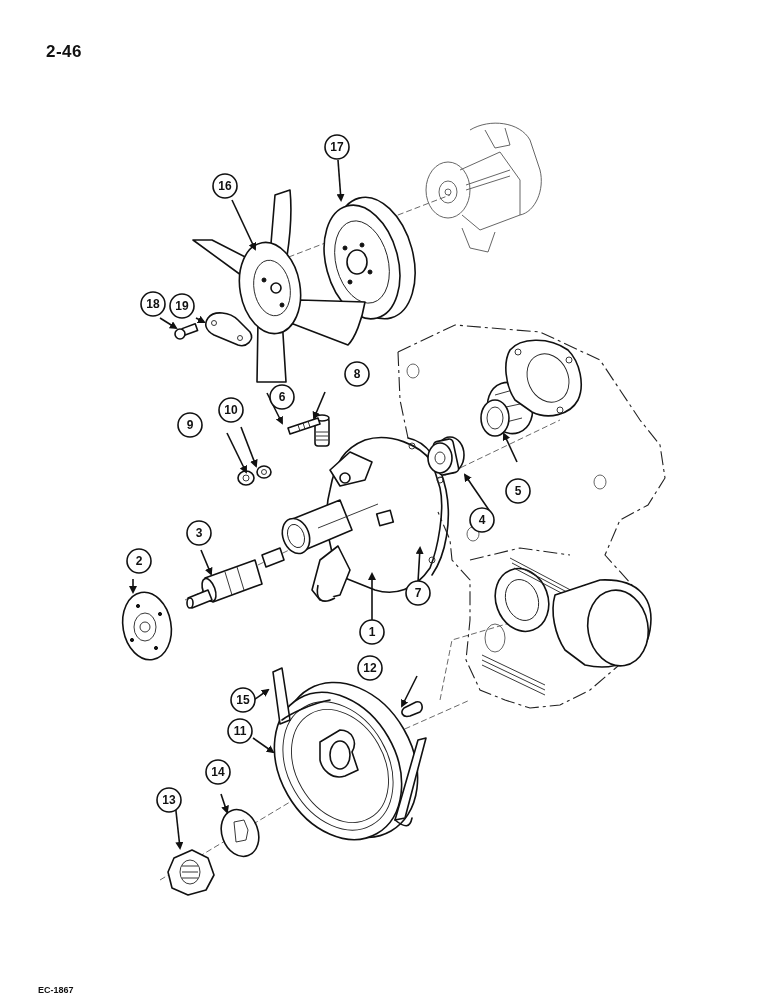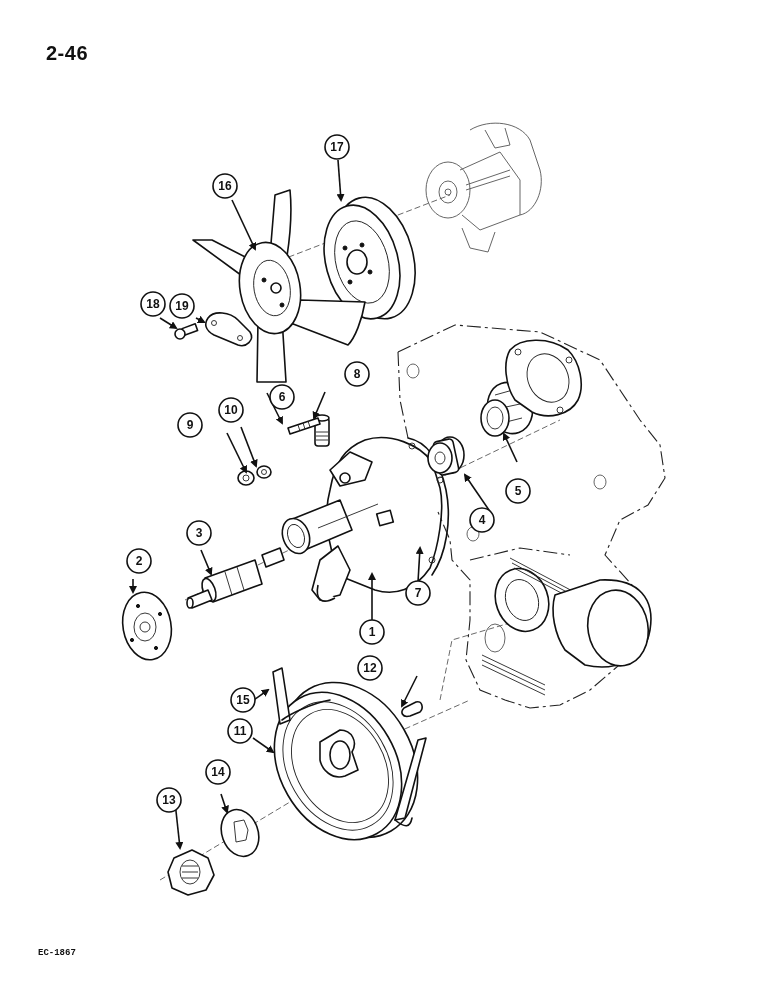--- a/index.html
+++ b/index.html
@@ -1,19 +1,19 @@
 <!DOCTYPE html>
 <html><head>
 <meta charset="utf-8">
 <style>
   html, body { margin:0; padding:0; background:#ffffff; }
   body { width:780px; height:1000px; position:relative; overflow:hidden;
          font-family:"Liberation Sans", sans-serif; color:#111; }
-  .page-number { position:absolute; left:46px; top:42px; font-size:20px; font-weight:bold; letter-spacing:0.5px; }
-  .figure-code { position:absolute; left:38px; top:948px; font-size:9px; font-weight:bold;font-family:Liberation Mono, monospace; }
+  .page-number { position:absolute; left:46px; top:42px; font-size:17px; font-weight:bold; letter-spacing:0.5px; }
+  .figure-code { position:absolute; left:38px; top:985px; font-size:9px; font-weight:bold; }
   svg.diagram { position:absolute; left:0; top:0; }
   .callout-text { font-family:"Liberation Sans", sans-serif; font-size:12px; font-weight:bold; text-anchor:middle; dominant-baseline:central; fill:#111; }
   .p { fill:none; stroke:#111; stroke-width:1.6; stroke-linejoin:round; stroke-linecap:round; }
   .pf { fill:#fff; stroke:#111; stroke-width:1.6; stroke-linejoin:round; }
   .thin { fill:none; stroke:#222; stroke-width:0.9; }
   .faint { fill:none; stroke:#555; stroke-width:0.9; }
   .dash { fill:none; stroke:#222; stroke-width:1.1; stroke-dasharray:14 4 3 4; }
   .axis { fill:none; stroke:#444; stroke-width:0.8; stroke-dasharray:6 3; }
   .lead { stroke:#111; stroke-width:1.6; fill:none; }
   .dark { fill:#111; stroke:#111; stroke-width:1; }

